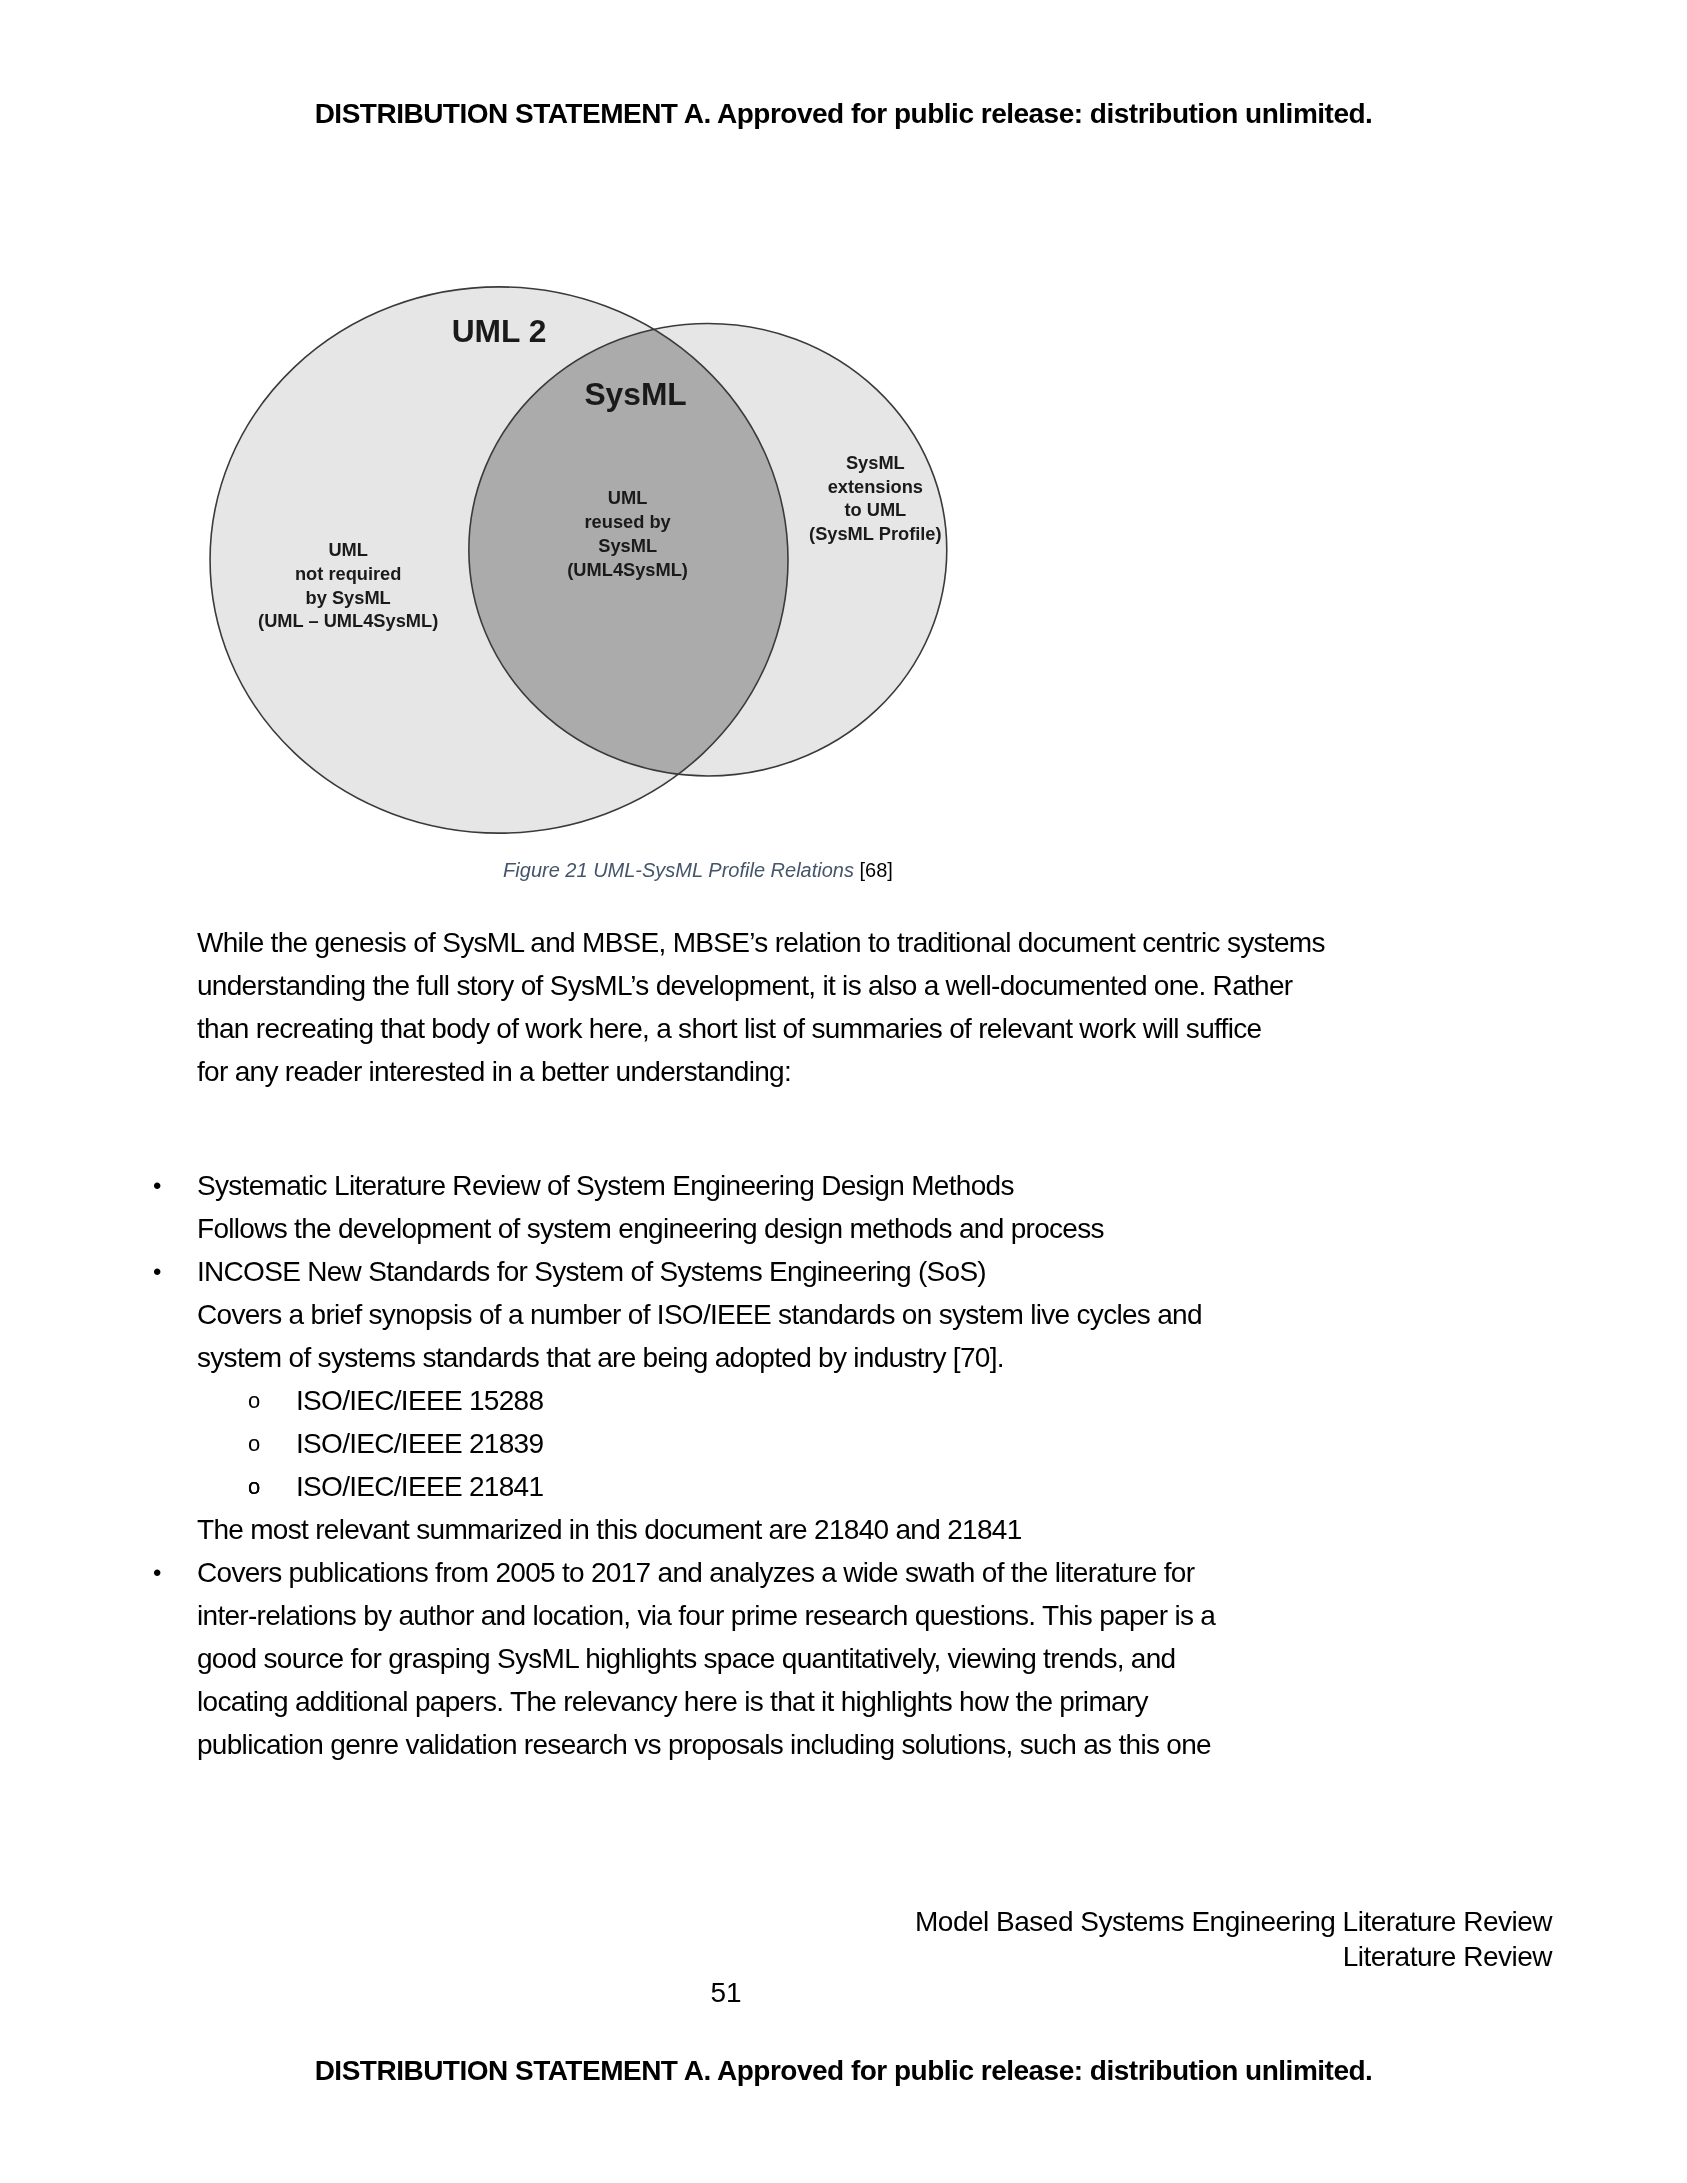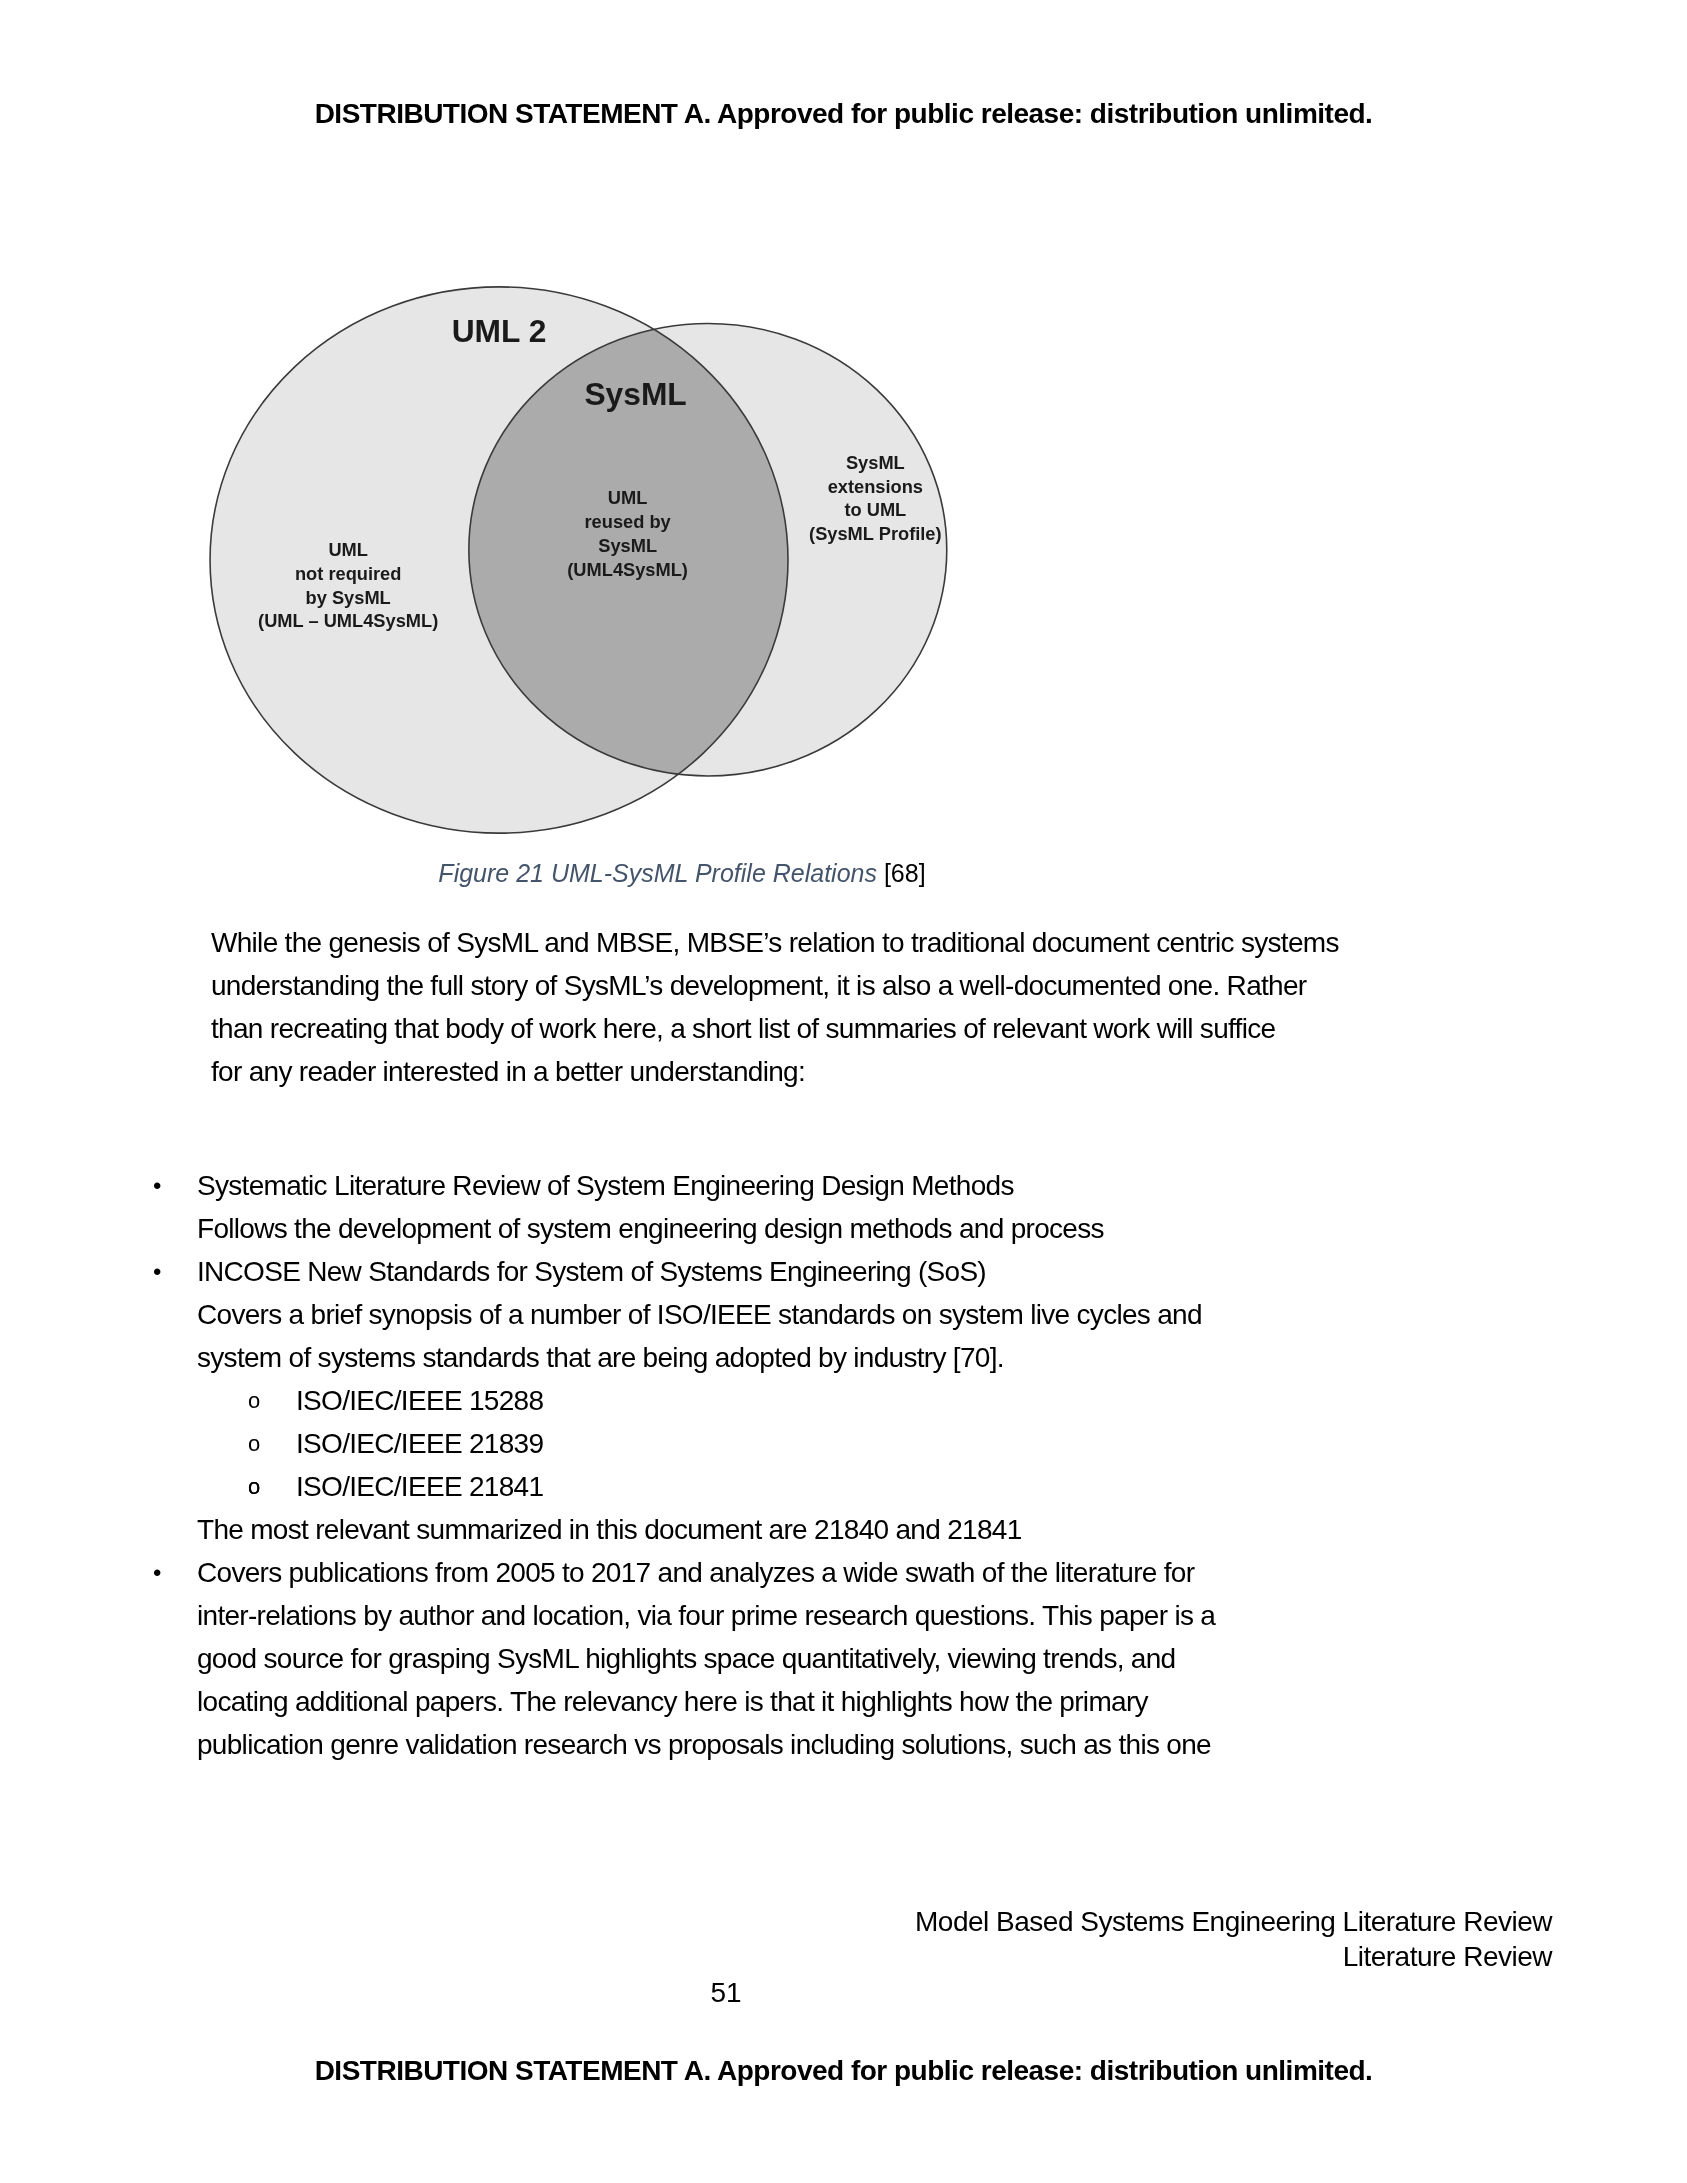--- a/index.html
+++ b/index.html
@@ -4,25 +4,25 @@
 <style>
   html, body { margin: 0; padding: 0; background: #ffffff; }
   body { width: 1687px; height: 2183px; position: relative; overflow: hidden;
          font-family: "Liberation Sans", "DejaVu Sans", sans-serif; color: #000; }
   .abs { position: absolute; }
   .dist { left: 0; width: 1687px; text-align: center; font-weight: bold;
           font-size: 28px; letter-spacing: -0.5px; }
   .dist.top { top: 98px; }
   .dist.bottom { top: 2055px; }
   #venn { left: 191px; top: 270px; width: 778px; height: 580px; }
-  .caption { top: 859px; left: 0; width: 1364px; text-align: center; font-size: 25px; }
+  .caption { top: 859px; left: 16px; width: 1364px; text-align: center; font-size: 20px; }
   .caption .fig { font-style: italic; color: #44546a; }
   .body-text { left: 197px; width: 1302px; font-size: 28px; line-height: 43px;
                letter-spacing: -0.7px; word-spacing: 0px; }
-  .para { top: 921px; margin-left: 14px; }
+  .para { top: 921px; }
   .list { top: 1164px; }
   .list .item { position: relative; padding-left: 98px; }
   .list .bullet { position: absolute; left: 54px; top: 0; font-size: 24px; }
   .list .line { display: block; white-space: nowrap; }
   .sub { position: relative; padding-left: 197px; margin-left: -98px; }
   .sub .circ { position: absolute; left: 149px; font-size: 22px; }
   .line-block { display: block; white-space: nowrap; }
   .footer-right { right: 135px; text-align: right; font-size: 28px; letter-spacing: -0.5px; line-height: 35px; top: 1904px; }
   .page-num { top: 1977px; left: 0; width: 1452px; text-align: center; font-size: 28px; }
   .venn-label { font-family: "Liberation Sans", sans-serif; font-weight: bold; fill: #1a1a1a; }

